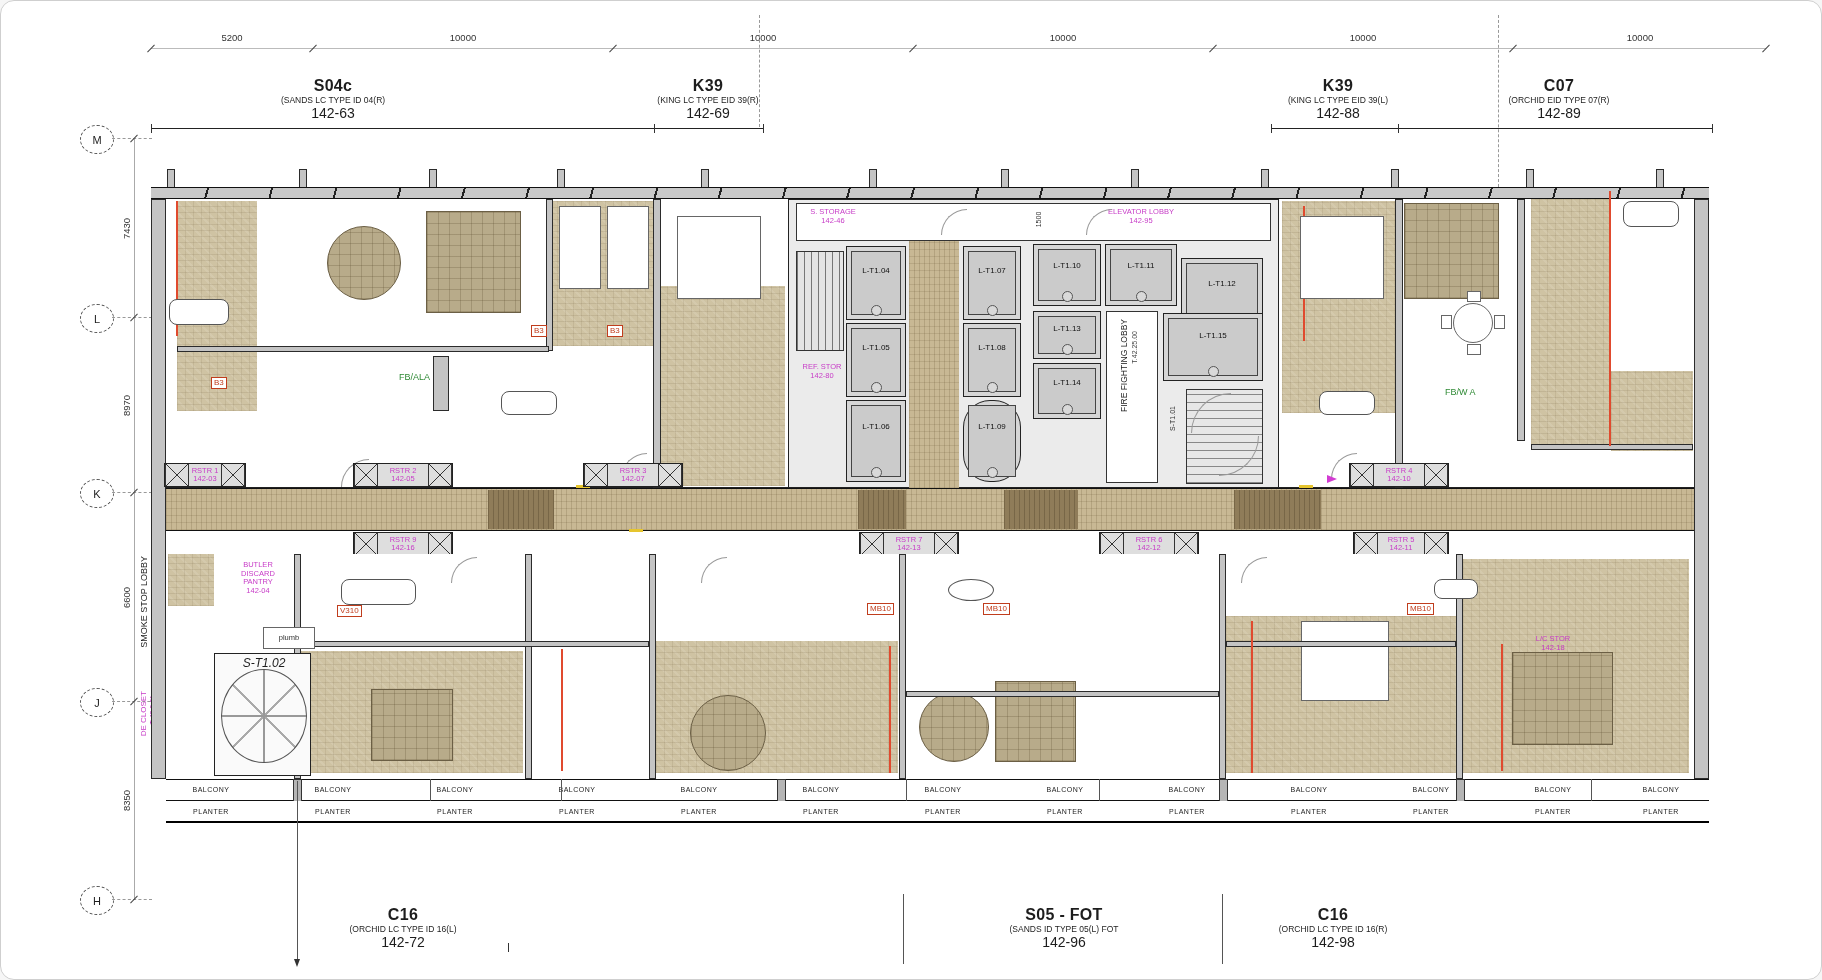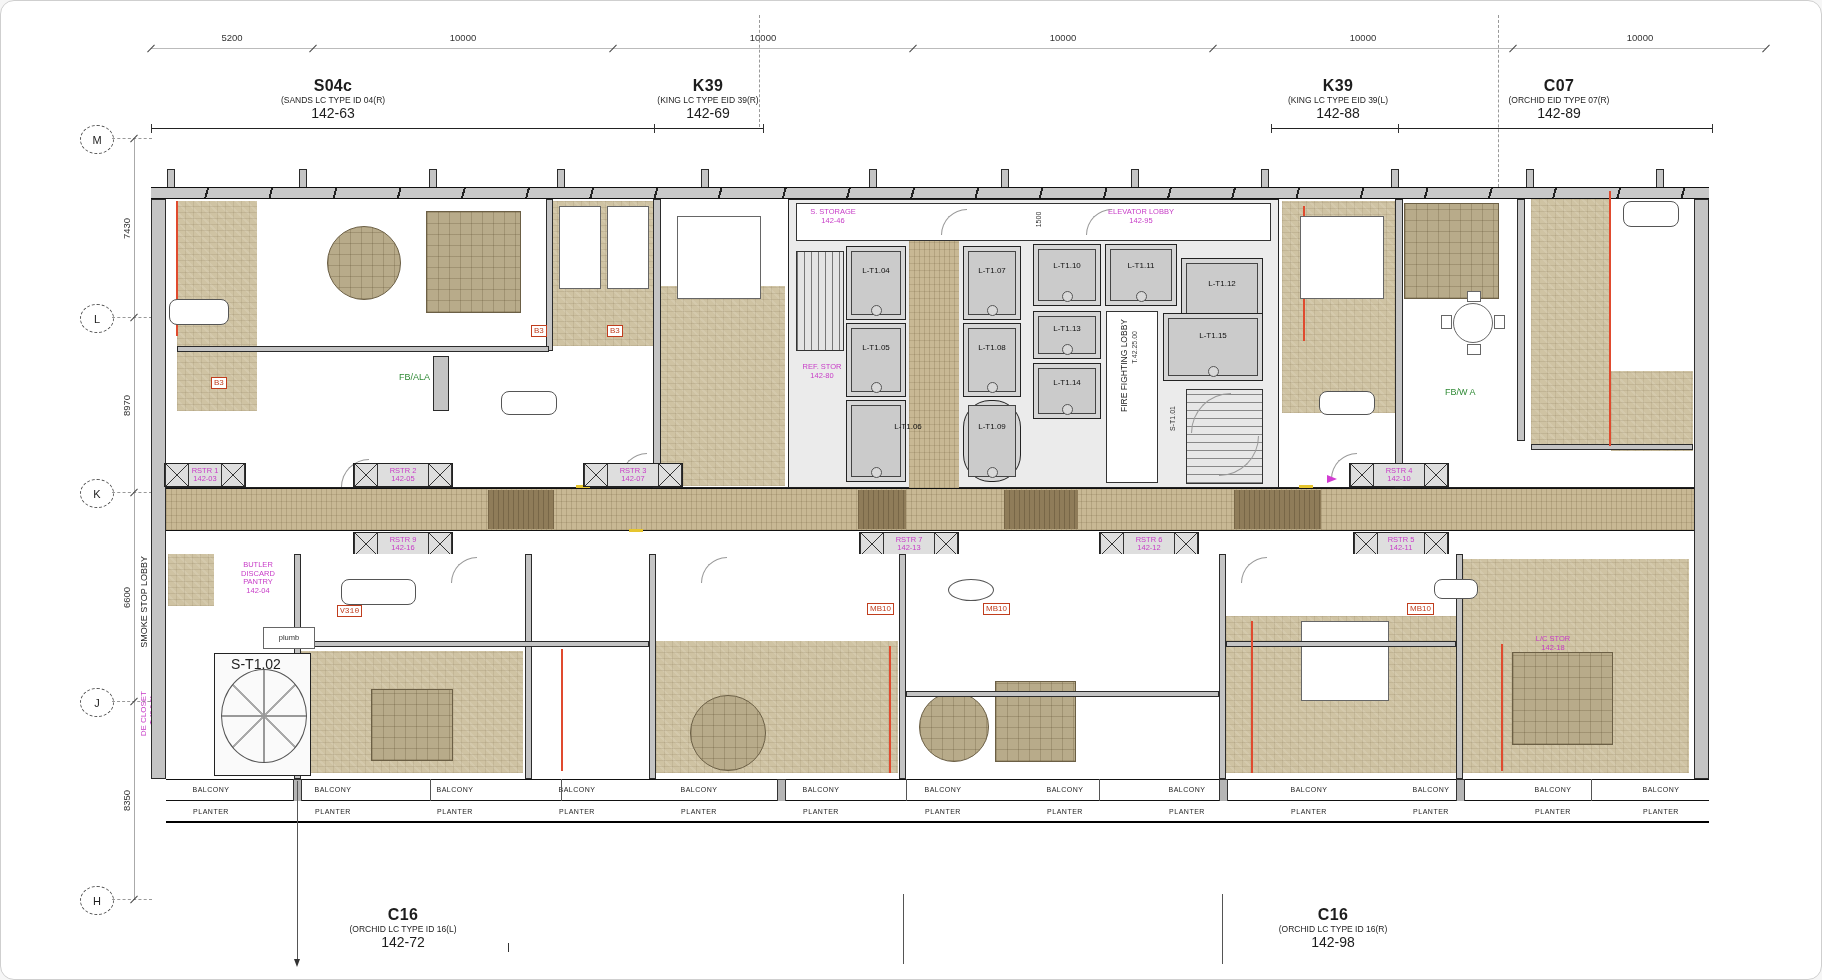--- a/index.html
+++ b/index.html
@@ -227,21 +227,21 @@
     <div>142-80</div>
   </div>
   <div class="a corr" style="left:908px;top:240px;width:50px;height:247px;"></div>
 
   <div class="a lift" style="left:845px;top:245px;width:60px;height:74px;">
       <span class="llab">L-T1.04</span>
     </div>
   <div class="a lift" style="left:845px;top:322px;width:60px;height:74px;">
       <span class="llab">L-T1.05</span>
     </div>
-  <div class="a lift" style="left:845px;top:399px;width:60px;height:82px;padding-left:32px;">
+  <div class="a lift" style="left:845px;top:399px;width:60px;height:82px;">
       <span class="llab">L-T1.06</span>
     </div>
 
   <div class="a lift" style="left:962px;top:245px;width:58px;height:74px;">
       <span class="llab">L-T1.07</span>
     </div>
   <div class="a lift" style="left:962px;top:322px;width:58px;height:74px;">
       <span class="llab">L-T1.08</span>
     </div>
   <div class="a lift" style="left:962px;top:399px;width:58px;height:82px;border-radius:27px;">
@@ -391,23 +391,23 @@
     <div>BUTLER</div>
     <div>DISCARD</div>
     <div>PANTRY</div>
     <div>142-04</div>
   </div>
   <div class="a furn" style="left:262px;top:626px;width:52px;height:22px;display:flex;align-items:center;justify-content:center;">
     <span class="tiny" style="color:#333;">plumb</span>
   </div>
   <div class="a" style="left:213px;top:652px;width:97px;height:123px;border:1.5px solid #222;box-sizing:border-box;background:#fafafa;"></div>
   <div class="a spiral" style="left:220px;top:668px;width:84px;height:92px;"></div>
-  <div class="a ctr" style="left:220px;top:655px;width:70px;font-size:14px;">S-T1.02</div>
-
-  <div class="a tag" style="left:336px;top:604px;font-family:Liberation Mono, monospace;">V310</div>
+  <div class="a ctr" style="left:228px;top:655px;width:70px;font-size:12px;font-style:italic;">S-T1.02</div>
+
+  <div class="a tag" style="left:336px;top:604px;">V310</div>
   <div class="a tag" style="left:866px;top:602px;">MB10</div>
   <div class="a tag" style="left:982px;top:602px;">MB10</div>
   <div class="a tag" style="left:1406px;top:602px;">MB10</div>
   <div class="a pink tiny ctr" style="left:1522px;top:634px;width:60px;">
     <div>L/C STOR</div>
     <div>142-18</div>
   </div>
 
   <div class="a tub" style="left:340px;top:578px;width:75px;height:26px;"></div>
   <div class="a tub oval" style="left:947px;top:578px;width:46px;height:22px;"></div>
@@ -460,19 +460,24 @@
   <div class="a arrowdn" style="left:293px;top:958px;"></div>
   <div class="a" style="left:902px;top:893px;width:1px;height:70px;background:#555;"></div>
   <div class="a" style="left:1221px;top:893px;width:1px;height:70px;background:#555;"></div>
   <div class="a vtick" style="left:507px;top:942px;"></div>
 
   <div class="a ctr" style="left:292px;top:905px;width:220px;">
     <div class="code">C16</div>
     <div class="desc">(ORCHID LC TYPE ID 16(L)</div>
     <div class="num">142-72</div>
   </div>
+  <div class="a ctr" style="left:943px;top:905px;width:240px;">
+    <div class="code">S05 - FOT</div>
+    <div class="desc">(SANDS ID TYPE 05(L) FOT</div>
+    <div class="num">142-96</div>
+  </div>
   <div class="a ctr" style="left:1222px;top:905px;width:220px;">
     <div class="code">C16</div>
     <div class="desc">(ORCHID LC TYPE ID 16(R)</div>
     <div class="num">142-98</div>
   </div>
 
 </div>
 
 </body></html>

